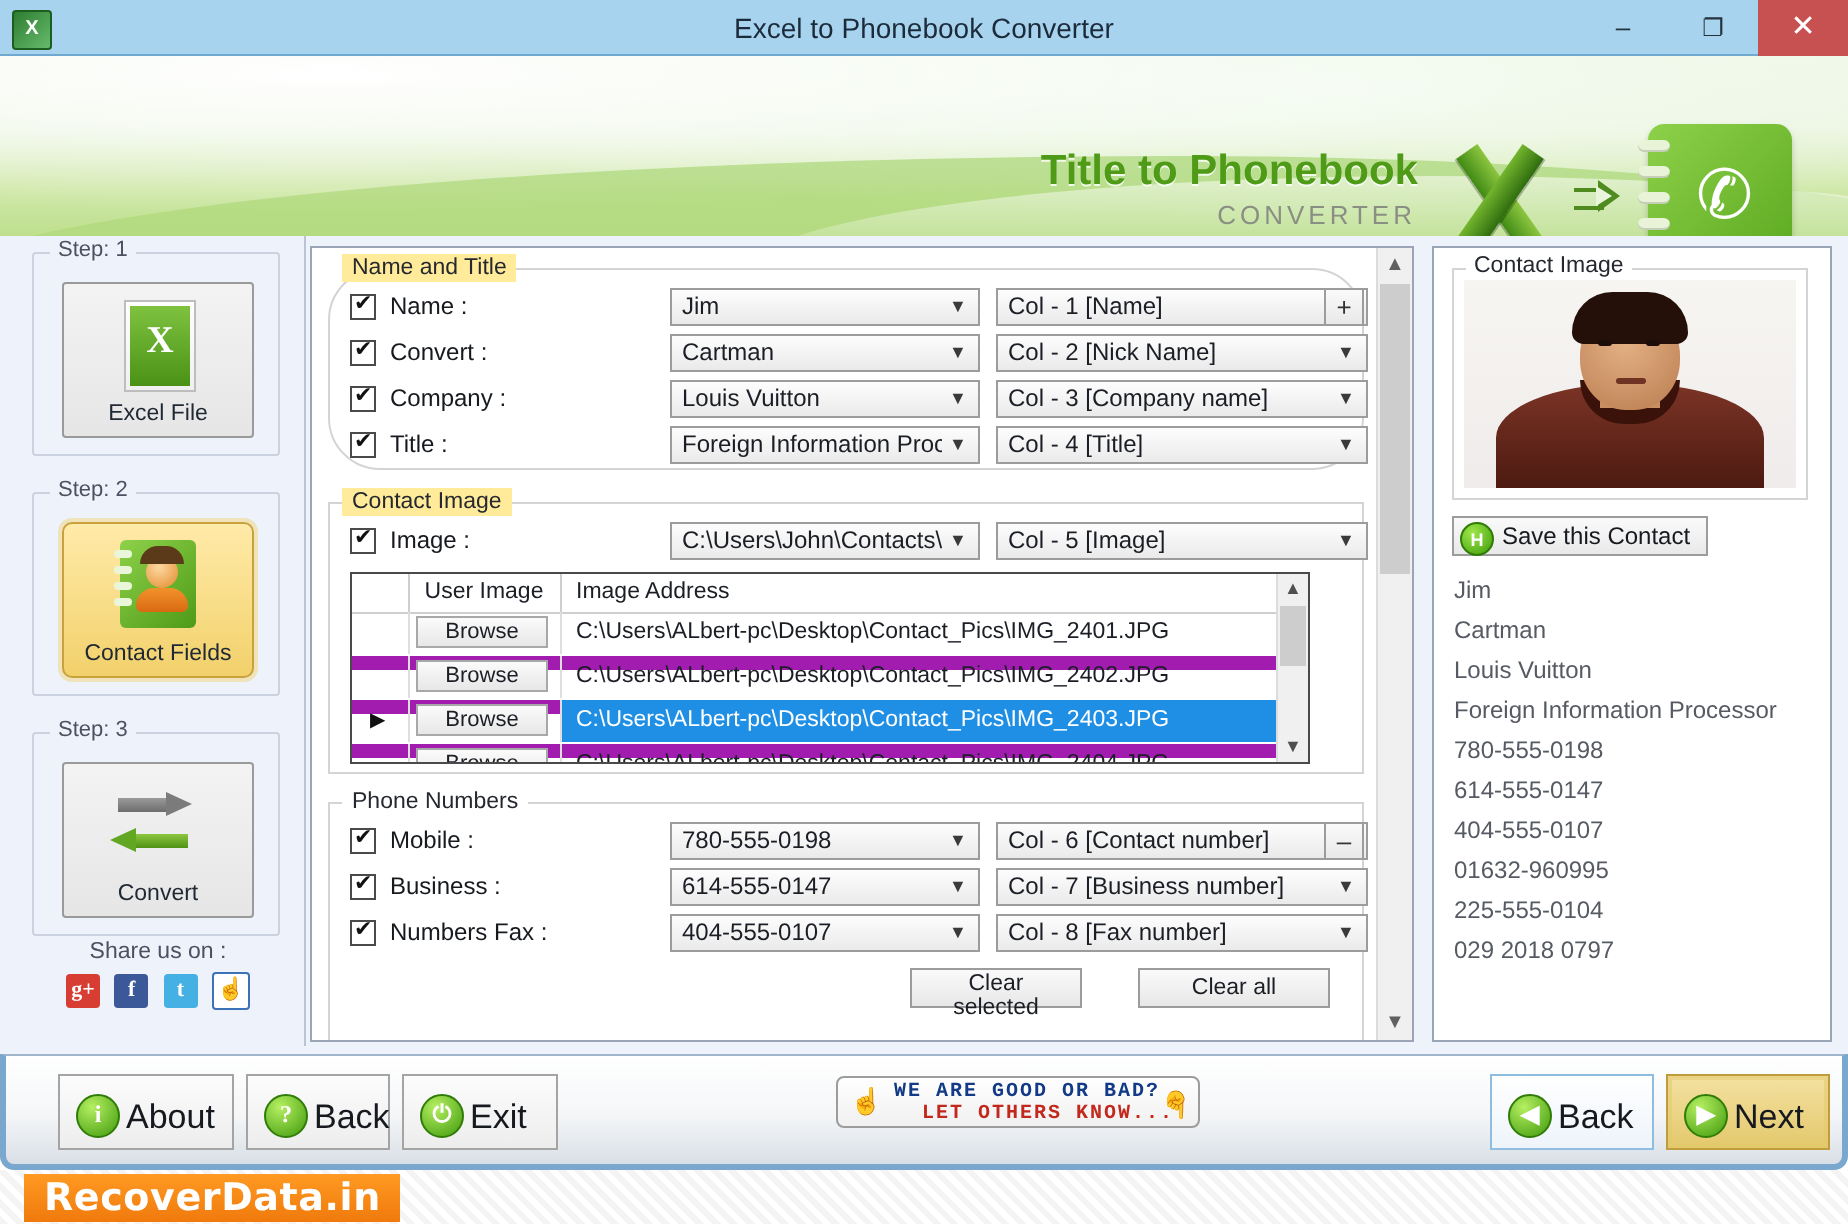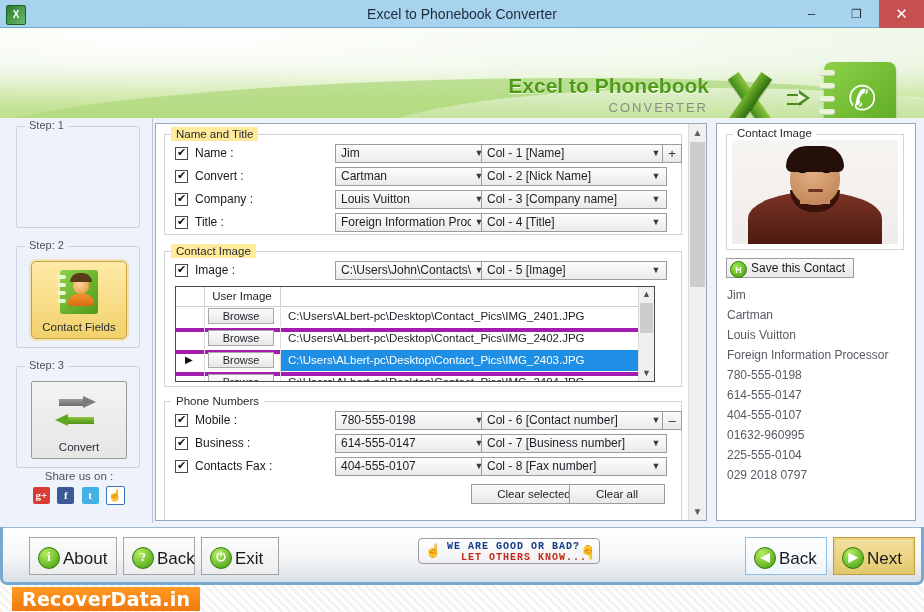--- a/index.html
+++ b/index.html
@@ -223,37 +223,37 @@
     border:1px solid #9c9c9c;box-sizing:border-box;
   }
   .combo .val{
     position:absolute;left:5px;top:0;right:18px;line-height:17px;font-size:12px;color:#1b1f25;
     overflow:hidden;white-space:nowrap;
   }
   .combo .car{
     position:absolute;right:4px;top:0;width:12px;line-height:17px;text-align:center;font-size:9px;color:#3a3a3a;
   }
   .cbA{left:170px;width:155px;}
-  .cbB{left:316px;width:186px;}
+  .cbB{left:333px;width:186px;}
   .plusbtn,.minusbtn{
     position:absolute;left:497px;top:1px;width:20px;height:19px;
     background:linear-gradient(180deg,#fafafa,#e9e9e9);border:1px solid #9c9c9c;
     text-align:center;line-height:17px;font-size:13px;color:#333;box-sizing:border-box;
   }
 
   
   .tbl{
     position:absolute;left:10px;top:130px;width:480px;height:96px;
     border:1px solid #4a4a4a;background:#ffffff;box-sizing:border-box;overflow:hidden;
   }
   .th{position:absolute;left:0;top:0;width:480px;height:19px;border-bottom:1px solid #cfcfcf;background:#ffffff;}
   .th .c0{position:absolute;left:0;top:0;width:28px;height:19px;border-right:1px solid #cfcfcf;}
   .th .c1{position:absolute;left:28px;top:0;width:76px;height:19px;border-right:1px solid #cfcfcf;line-height:19px;text-align:center;font-size:11.5px;color:#1b1f25;}
   .th .c2{position:absolute;left:105px;top:0;right:0;height:19px;line-height:19px;padding-left:7px;font-size:11.5px;color:#1b1f25;}
-  .tr{position:absolute;left:0;width:480px;height:22px;border-bottom:4px solid #a21caf;}
+  .tr{position:absolute;left:0;width:480px;height:22px;border-bottom:7px solid #a21caf;}
   .tr .c0{position:absolute;left:0;top:0;width:28px;height:21px;border-right:1px solid #dedede;}
   .tr .c0 .caret{position:absolute;left:9px;top:4px;font-size:10px;color:#111;}
   .tr .c1{position:absolute;left:28px;top:0;width:76px;height:21px;border-right:1px solid #dedede;}
   .tr .c1 button{
     position:absolute;left:4px;top:2px;width:66px;height:16px;
     background:linear-gradient(180deg,#fbfbfb,#e7e7e7);border:1px solid #a8a8a8;
     font-size:11px;color:#1b1f25;font-family:"Liberation Sans",sans-serif;cursor:default;
   }
   .tr .c2{position:absolute;left:105px;top:0;right:0;height:21px;line-height:21px;padding-left:7px;font-size:11.5px;color:#1b1f25;overflow:hidden;white-space:nowrap;}
   .tr.sel .c2{background:#1f8fe5;color:#ffffff;}
@@ -363,21 +363,21 @@
         <span class="glyph">❐</span>
       </div>
     <div class="win-btn win-close">
         <span class="glyph">✕</span>
       </div>
   </div>
 
   <div class="banner">
     <div class="wave1"></div>
     <div class="wave2"></div>
-    <div class="prod-title">Excel to Phonebook</div>
+    <div class="prod-title">Title to Phonebook</div>
     <div class="prod-sub">CONVERTER</div>
     <div class="xlogo">
       <div class="xg x1"></div>
         <div class="xg x2"></div>
     </div>
     <div class="arrow">
         <div class="bar"></div>
         <div class="head"></div>
       </div>
     <div class="book">
@@ -390,20 +390,24 @@
       <div class="phone">✆</div>
     </div>
   </div>
 
   <div class="body-area">
 
     <div class="sidebar">
 
       <div class="stepbox step1">
         <div class="legend">Step: 1</div>
+        <div class="stepbtn">
+          <div class="ic-excel"></div>
+          <div class="label">Excel File</div>
+        </div>
       </div>
 
       <div class="stepbox step2">
         <div class="legend">Step: 2</div>
         <div class="stepbtn active">
           <div class="ic-book">
             <i></i>
               <i></i>
               <i></i>
               <i></i>
@@ -437,21 +441,21 @@
           <span class="s-g">g+</span>
           <span class="s-f">f</span>
           <span class="s-t">t</span>
           <span class="s-l">☝</span>
         </div>
       </div>
     </div>
 
     <div class="center">
 
-      <div class="grp" style="left:8px;top:10px;width:518px;height:101px;">
+      <div class="grp" style="left:8px;top:10px;width:518px;height:101px;border-radius:26px;">
         <div class="glabel hl">Name and Title</div>
 
         <div class="row" style="top:8px;">
           <div class="chk"></div>
           <div class="rlabel">Name :</div>
           <div class="combo cbA">
             <div class="val">Jim</div>
             <div class="car">▼</div>
           </div>
           <div class="combo cbB">
@@ -514,20 +518,21 @@
           <div class="combo cbB">
             <div class="val">Col - 5 [Image]</div>
             <div class="car">▼</div>
           </div>
         </div>
 
         <div class="tbl" style="top:34px;">
           <div class="th">
             <div class="c0"></div>
             <div class="c1">User Image</div>
+            <div class="c2">Image Address</div>
           </div>
 
           <div class="tr" style="top:19px;">
             <div class="c0">
                 <span class="caret"></span>
               </div>
             <div class="c1">
                 <button>Browse</button>
               </div>
             <div class="c2">C:\Users\ALbert-pc\Desktop\Contact_Pics\IMG_2401.JPG</div>
@@ -563,21 +568,21 @@
             <div class="c2">C:\Users\ALbert-pc\Desktop\Contact_Pics\IMG_2404.JPG</div>
           </div>
 
           <div class="vscroll">
             <div class="au">▲</div>
             <div class="tb"></div>
             <div class="ad">▼</div>
           </div>
         </div>
 
-        <button class="clrbtn" style="left:290px;width:126px;margin-left:16px;">Clear selected</button>
+        <button class="clrbtn" style="left:290px;width:86px;">Clear selected</button>
         <button class="clrbtn" style="left:404px;width:96px;">Clear all</button>
       </div>
 
       <div class="grp" style="left:8px;top:277px;width:518px;height:120px;">
         <div class="glabel">Phone Numbers</div>
 
         <div class="row" style="top:8px;">
           <div class="chk"></div>
           <div class="rlabel">Mobile :</div>
           <div class="combo cbA">
@@ -599,21 +604,21 @@
             <div class="car">▼</div>
           </div>
           <div class="combo cbB">
             <div class="val">Col - 7 [Business number]</div>
             <div class="car">▼</div>
           </div>
         </div>
 
         <div class="row" style="top:54px;">
           <div class="chk"></div>
-          <div class="rlabel">Contacts Fax :</div>
+          <div class="rlabel">Numbers Fax :</div>
           <div class="combo cbA">
             <div class="val">404-555-0107</div>
             <div class="car">▼</div>
           </div>
           <div class="combo cbB">
             <div class="val">Col - 8 [Fax number]</div>
             <div class="car">▼</div>
           </div>
         </div>
       </div>

